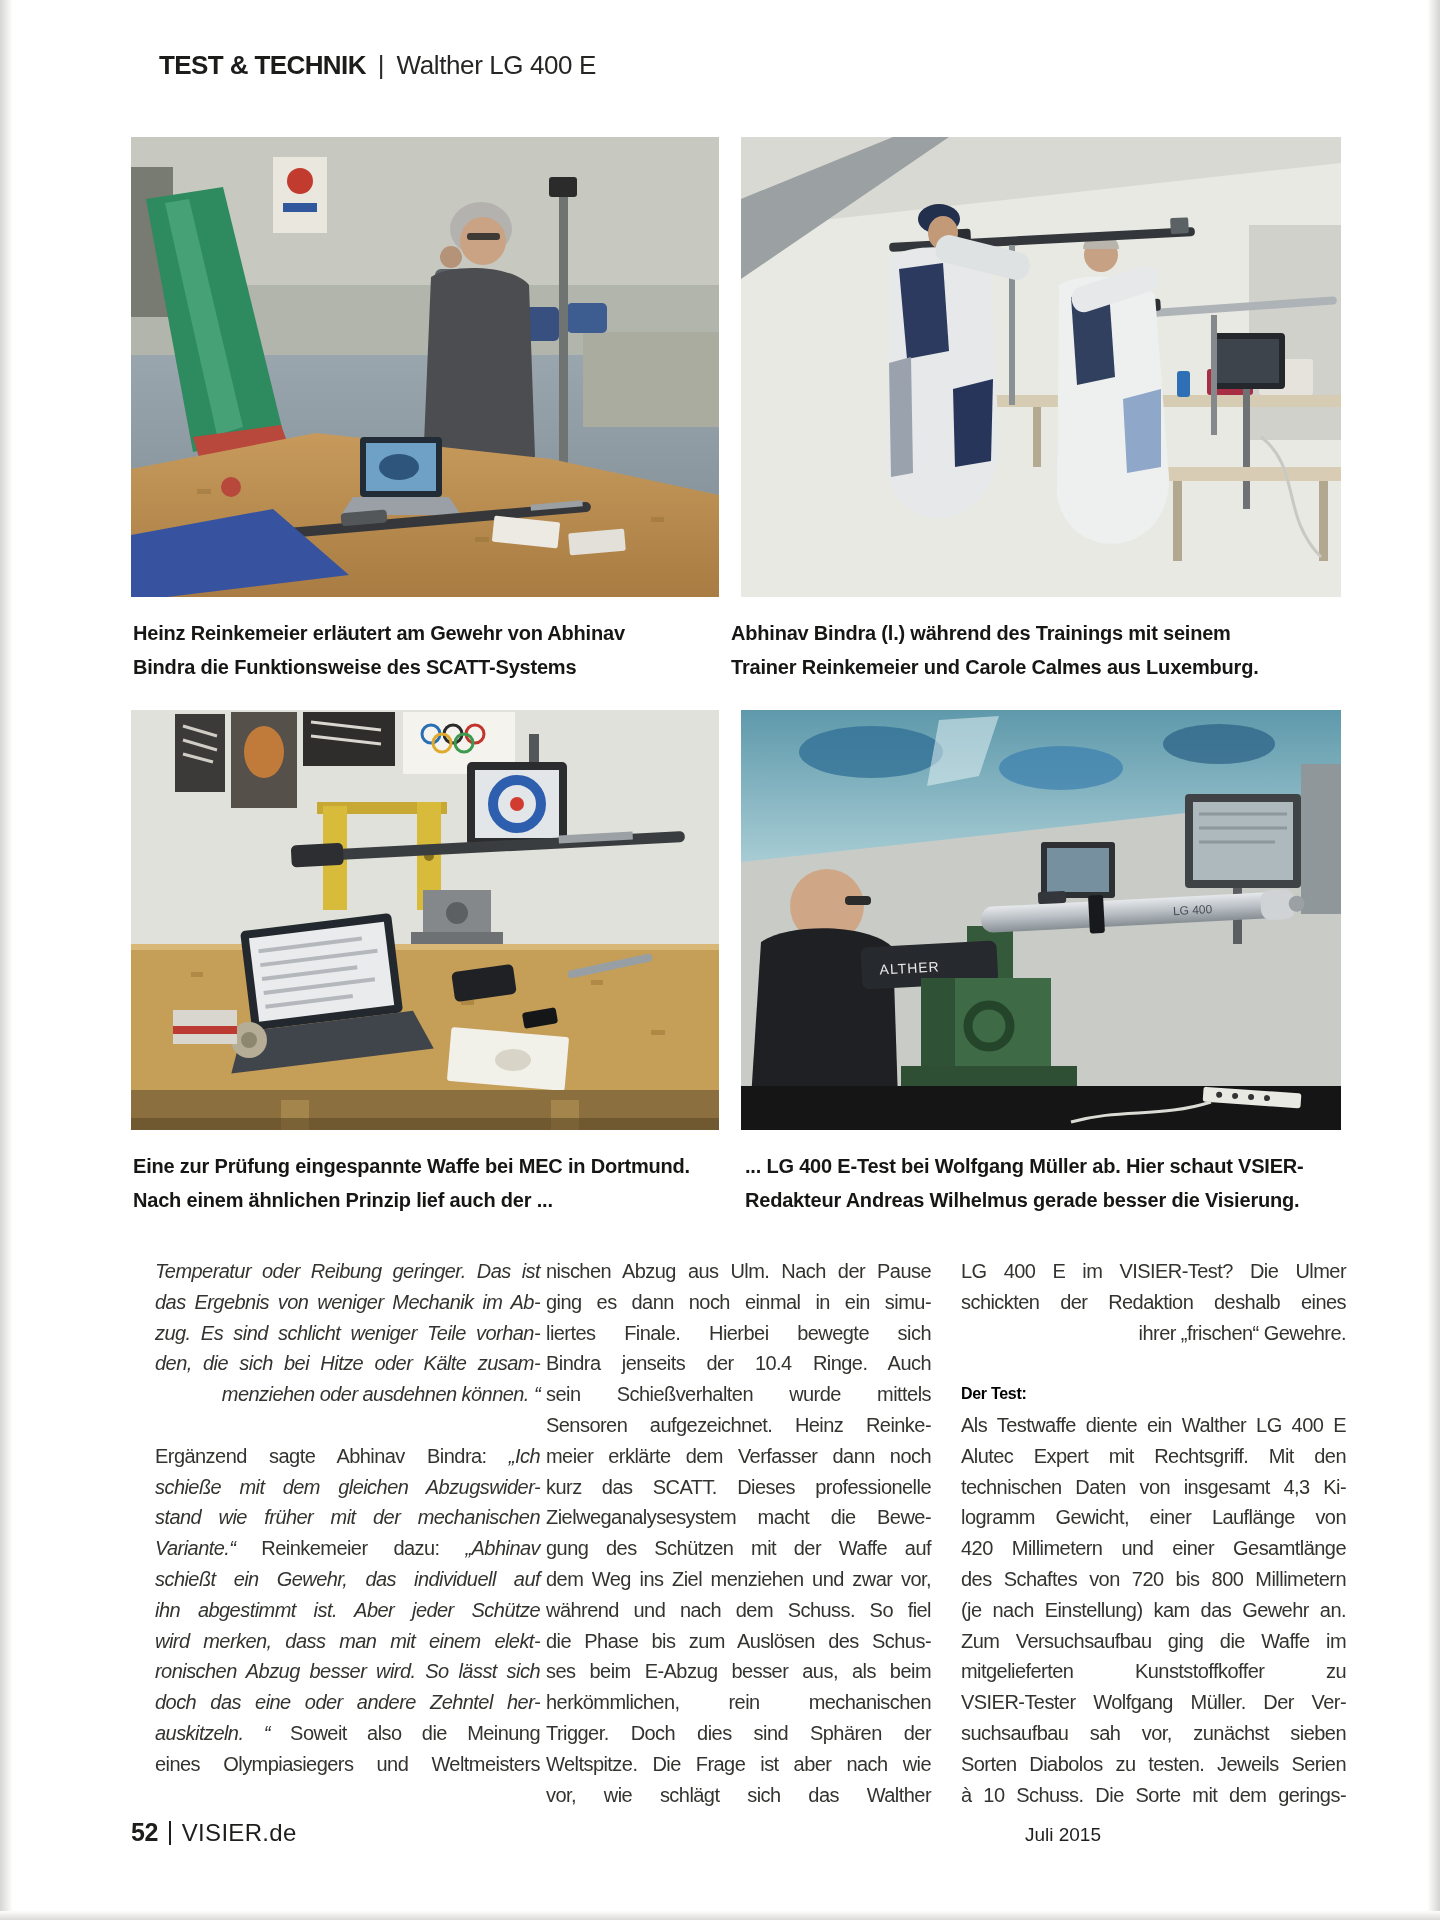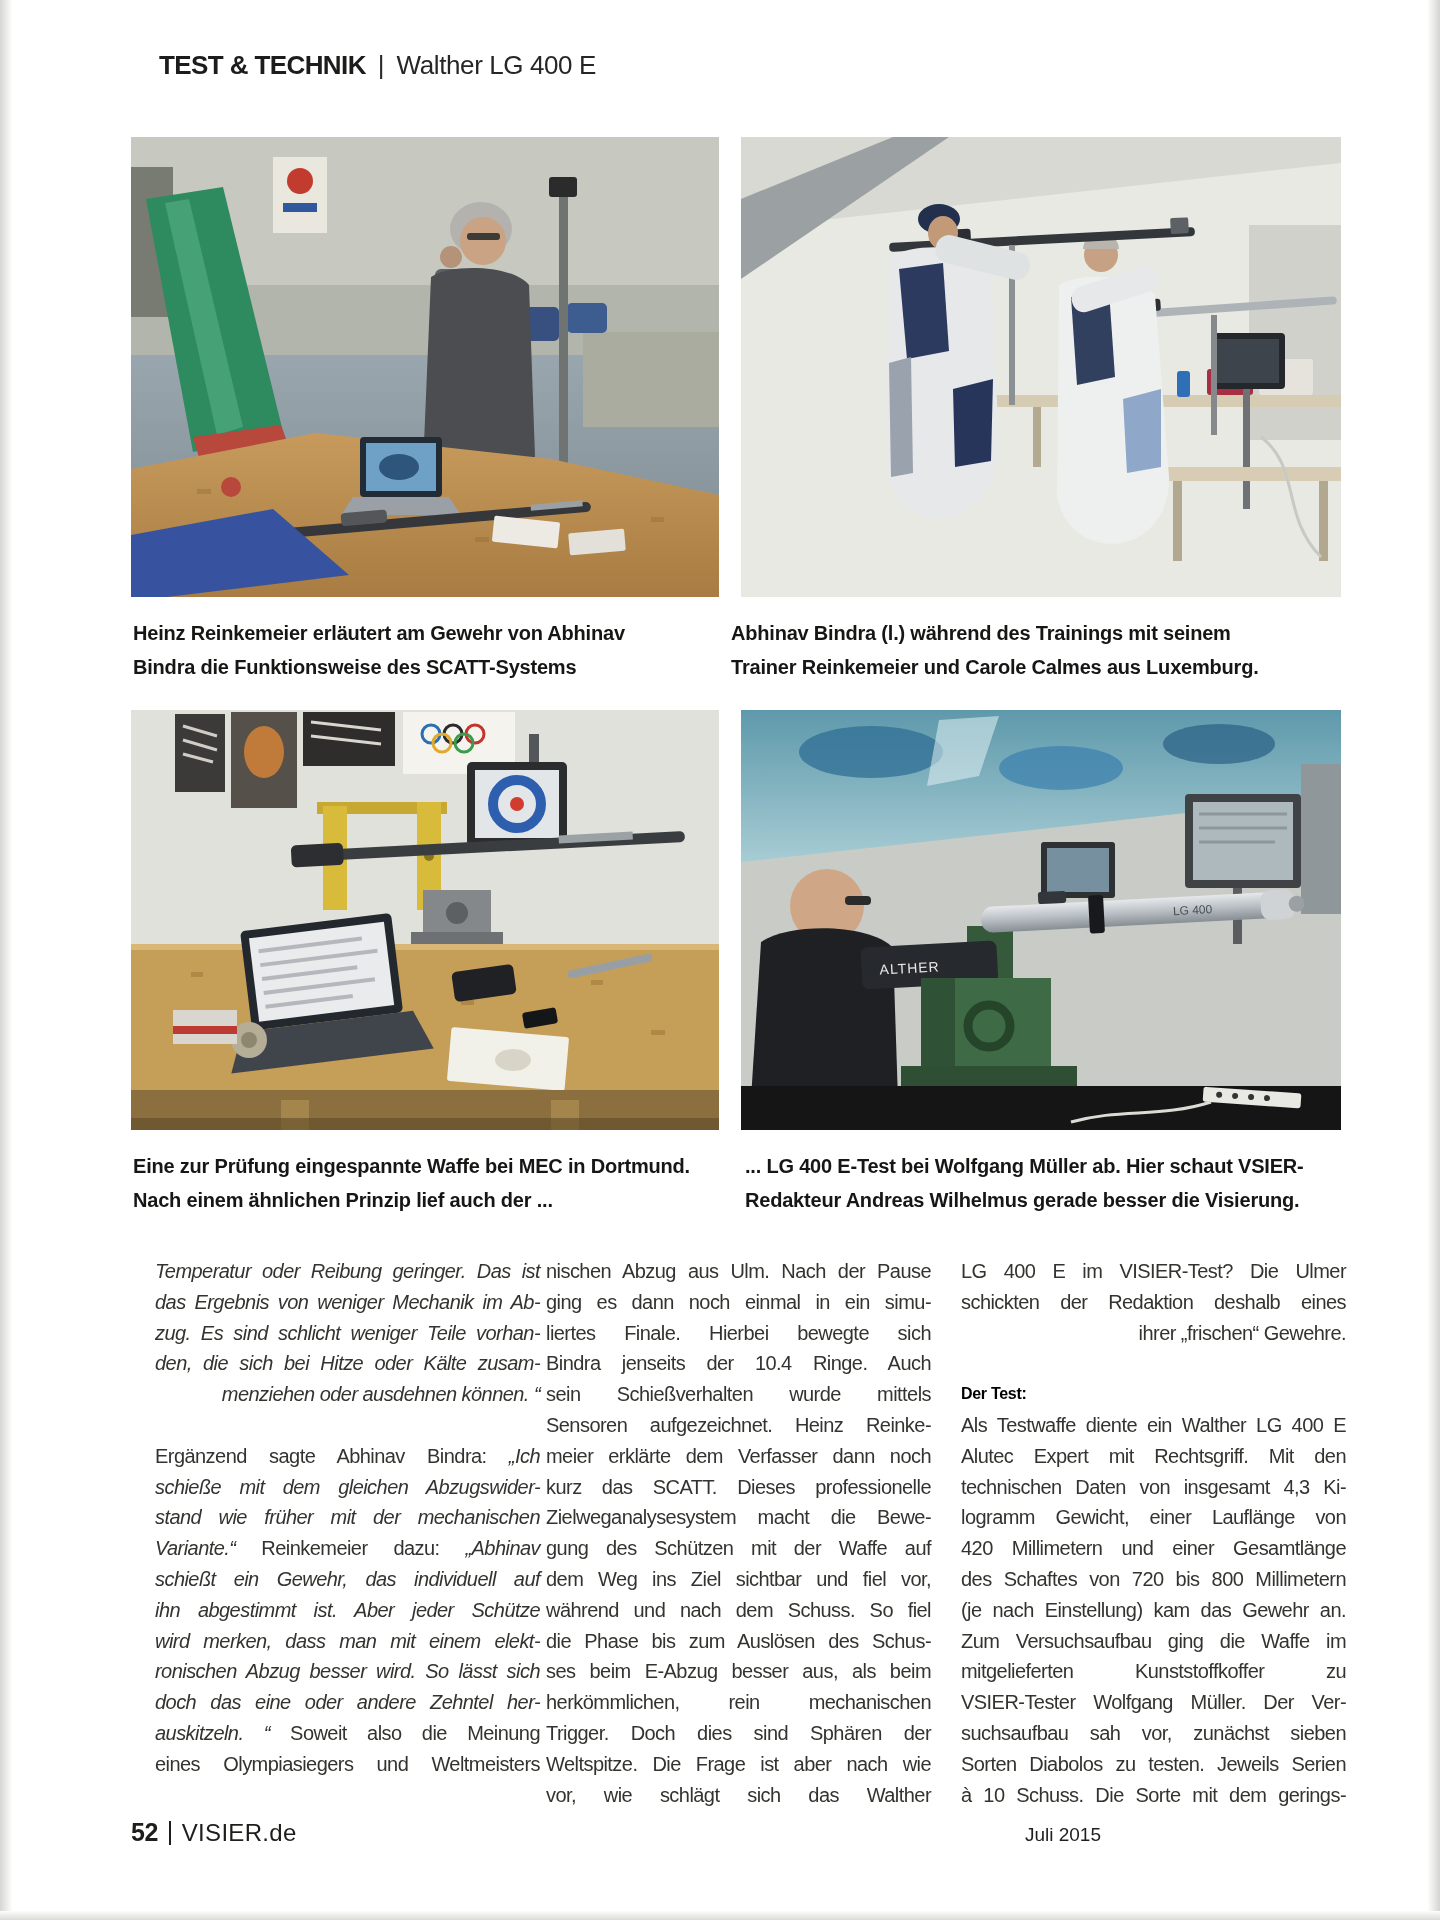--- a/index.html
+++ b/index.html
@@ -331,21 +331,21 @@
     <div class="bline j"><span>nischen Abzug aus Ulm. Nach der Pause</span></div>
     <div class="bline j"><span>ging es dann noch einmal in ein simu-</span></div>
     <div class="bline j"><span>liertes Finale. Hierbei bewegte sich</span></div>
     <div class="bline j"><span>Bindra jenseits der 10.4 Ringe. Auch</span></div>
     <div class="bline j"><span>sein Schießverhalten wurde mittels</span></div>
     <div class="bline j"><span>Sensoren aufgezeichnet. Heinz Reinke-</span></div>
     <div class="bline j"><span>meier erklärte dem Verfasser dann noch</span></div>
     <div class="bline j"><span>kurz das SCATT. Dieses professionelle</span></div>
     <div class="bline j"><span>Zielweganalysesystem macht die Bewe-</span></div>
     <div class="bline j"><span>gung des Schützen mit der Waffe auf</span></div>
-    <div class="bline j"><span>dem Weg ins Ziel sichtbar und fiel vor,</span></div>
+    <div class="bline j"><span>dem Weg ins Ziel menziehen und zwar vor,</span></div>
     <div class="bline j"><span>während und nach dem Schuss. So fiel</span></div>
     <div class="bline j"><span>die Phase bis zum Auslösen des Schus-</span></div>
     <div class="bline j"><span>ses beim E-Abzug besser aus, als beim</span></div>
     <div class="bline j"><span>herkömmlichen, rein mechanischen</span></div>
     <div class="bline j"><span>Trigger. Doch dies sind Sphären der</span></div>
     <div class="bline j"><span>Weltspitze. Die Frage ist aber nach wie</span></div>
     <div class="bline j"><span>vor, wie schlägt sich das Walther</span></div>
   </section>
 <section class="col col2">
     <div class="bline j"><span>LG 400 E im VISIER-Test? Die Ulmer</span></div>

